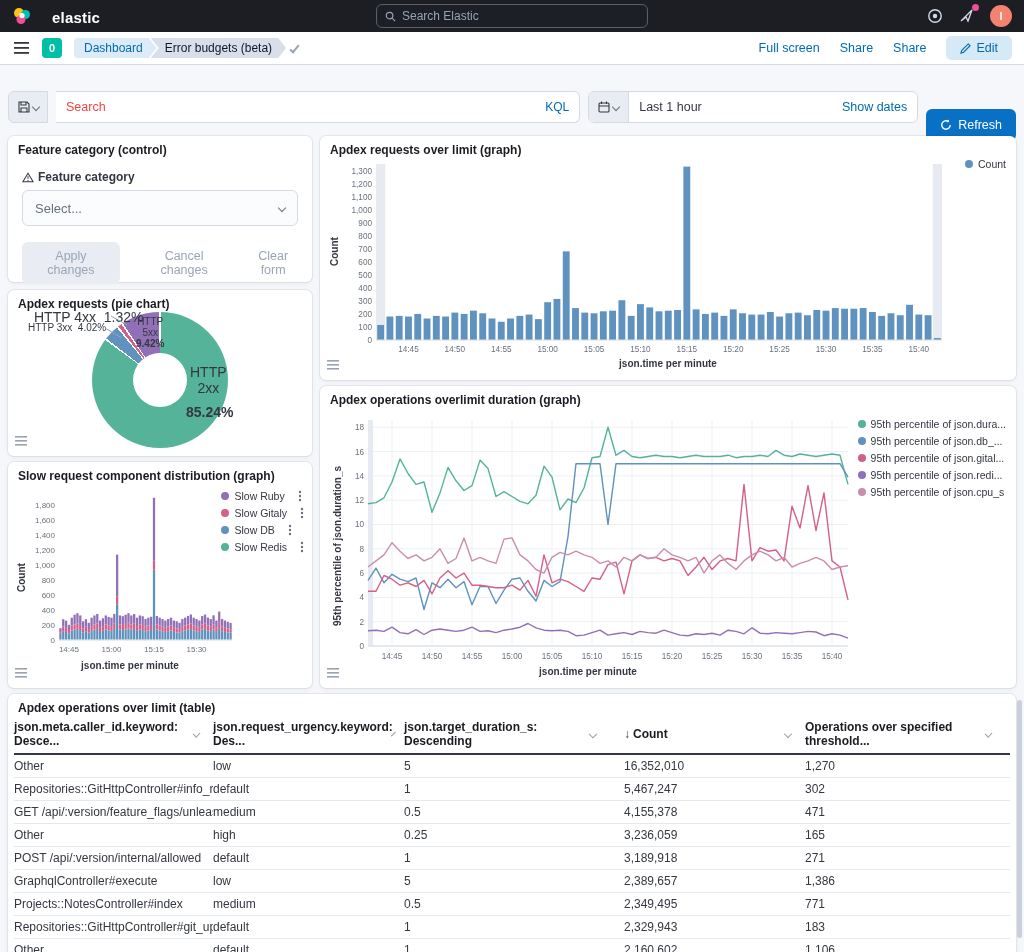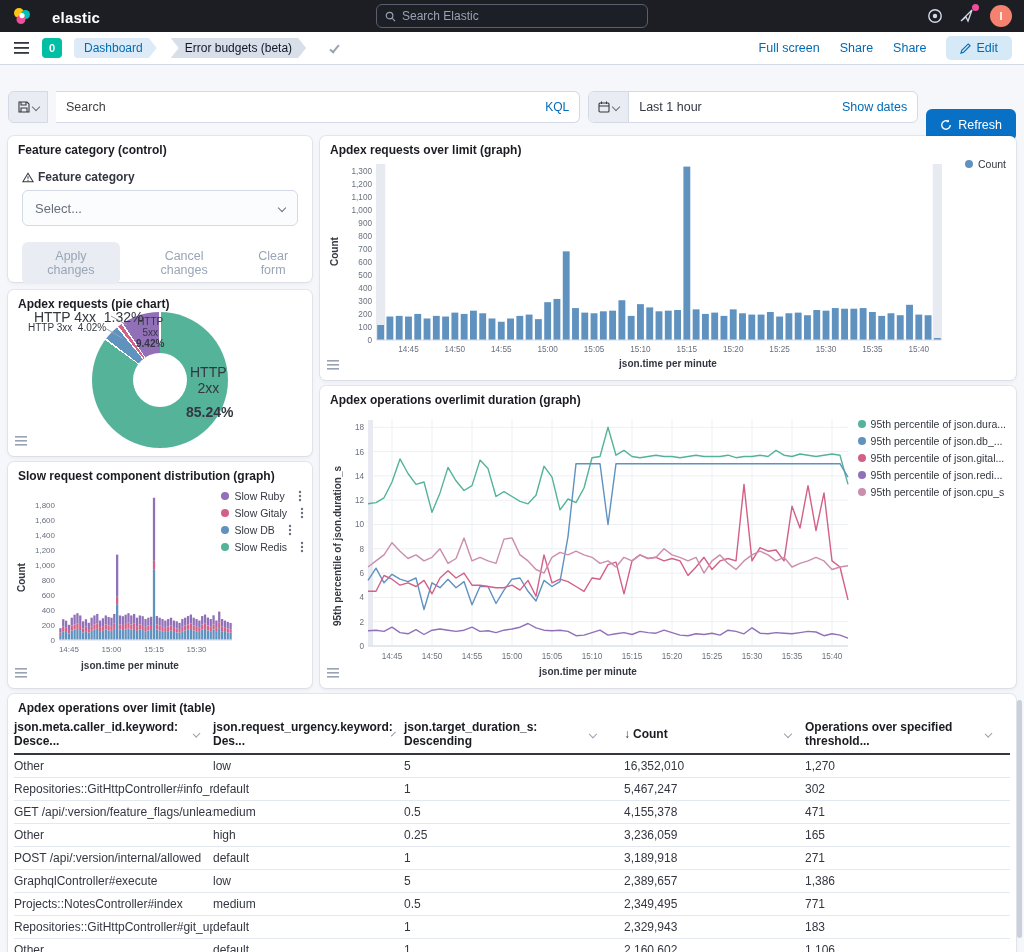--- a/index.html
+++ b/index.html
@@ -17,38 +17,38 @@
   .top-icons { margin-left:auto; display:flex; align-items:center; gap:14px; }
   .icon-btn { position:relative; width:18px; height:18px; display:flex; align-items:center; justify-content:center; cursor:pointer; }
   .notif-dot { position:absolute; top:-3px; right:-3px; width:7px; height:7px; border-radius:50%; background:#F04E98; }
   .avatar { width:22px; height:22px; border-radius:50%; background:#F5826E; color:#fff; font-size:11px; font-weight:700;
     display:flex; align-items:center; justify-content:center; cursor:pointer; }
 
   
   .navbar { height:33px; background:#fff; border-bottom:1px solid #D3DAE6; display:flex; align-items:center; padding:0 12px; gap:12px; }
   .space-badge { width:20px; height:20px; border-radius:4px; background:#00BFA5; color:#fff; font-size:11px; font-weight:700;
     display:flex; align-items:center; justify-content:center; cursor:pointer; }
-  .crumbs { display:flex; align-items:center;gap:20px; }
+  .crumbs { display:flex; align-items:center; }
   .crumb { font-size:12px; padding:3px 14px 3px 10px; cursor:pointer; }
   .crumb-root { background:#DCEBF7; color:#006BB4; clip-path:polygon(0 0, calc(100% - 8px) 0, 100% 50%, calc(100% - 8px) 100%, 0 100%); border-radius:4px 0 0 4px; }
   .crumb-cur { background:#D9DFE9; color:#0f172a; margin-left:-6px; padding-left:14px;
     clip-path:polygon(0 0, calc(100% - 8px) 0, 100% 50%, calc(100% - 8px) 100%, 0 100%, 8px 50%); }
   .nav-right { margin-left:auto; display:flex; align-items:center; gap:20px; }
   .nav-link { color:#006BB4; font-size:12.5px; cursor:pointer; }
   .edit-btn { display:flex; align-items:center; gap:5px; background:#D6E9F7; color:#006BB4; font-size:12.5px; font-weight:500;
     padding:5px 14px; border-radius:5px; border:none; cursor:pointer; }
   .check-icon { width:5px; height:10px; border-right:2px solid #98A2B3; border-bottom:2px solid #98A2B3; transform:rotate(40deg); margin-left:6px; }
 
   
   .querybar { display:flex; align-items:center; gap:8px; padding:8px 8px 4px 8px; }
   .sq-btn { width:40px; height:32px; background:#E9EDF3; border:1px solid #D3DAE6; border-radius:6px 0 0 6px;
     display:flex; align-items:center; justify-content:center; gap:3px; cursor:pointer; }
   .search-input { flex:1; height:32px; background:#fff; border:1px solid #D3DAE6; border-left:none; border-radius:0 6px 6px 0;
     display:flex; align-items:center; padding:0 10px; cursor:text; }
-  .search-input .ph { color:#404040; font-size:12.5px; }
+  .search-input .ph { color:#ef4444; font-size:12.5px; }
   .kql { margin-left:auto; color:#006BB4; font-size:12px; cursor:pointer; }
   .datepicker { width:330px; height:32px; background:#fff; border:1px solid #D3DAE6; border-radius:6px; display:flex; align-items:center; overflow:hidden; }
   .dp-icon { width:40px; height:100%; background:#E9EDF3; border-right:1px solid #D3DAE6; display:flex; align-items:center; justify-content:center; gap:3px; cursor:pointer; }
   .dp-text { padding:0 10px; font-size:12.5px; color:#343741; }
   .dp-show { margin-left:auto; padding-right:10px; color:#006BB4; font-size:12.5px; cursor:pointer; }
   .refresh-btn { height:32px; padding:0 14px; background:#0871C5; border:none; border-radius:6px; color:#fff; font-size:12.5px; font-weight:500;
     display:flex; align-items:center; gap:6px; cursor:pointer;margin-top:36px; }
   .filterrow { display:flex; align-items:center; gap:10px; padding:4px 10px 8px 10px; }
   .addfilter { color:#006BB4; font-size:12px; cursor:pointer; }
 

